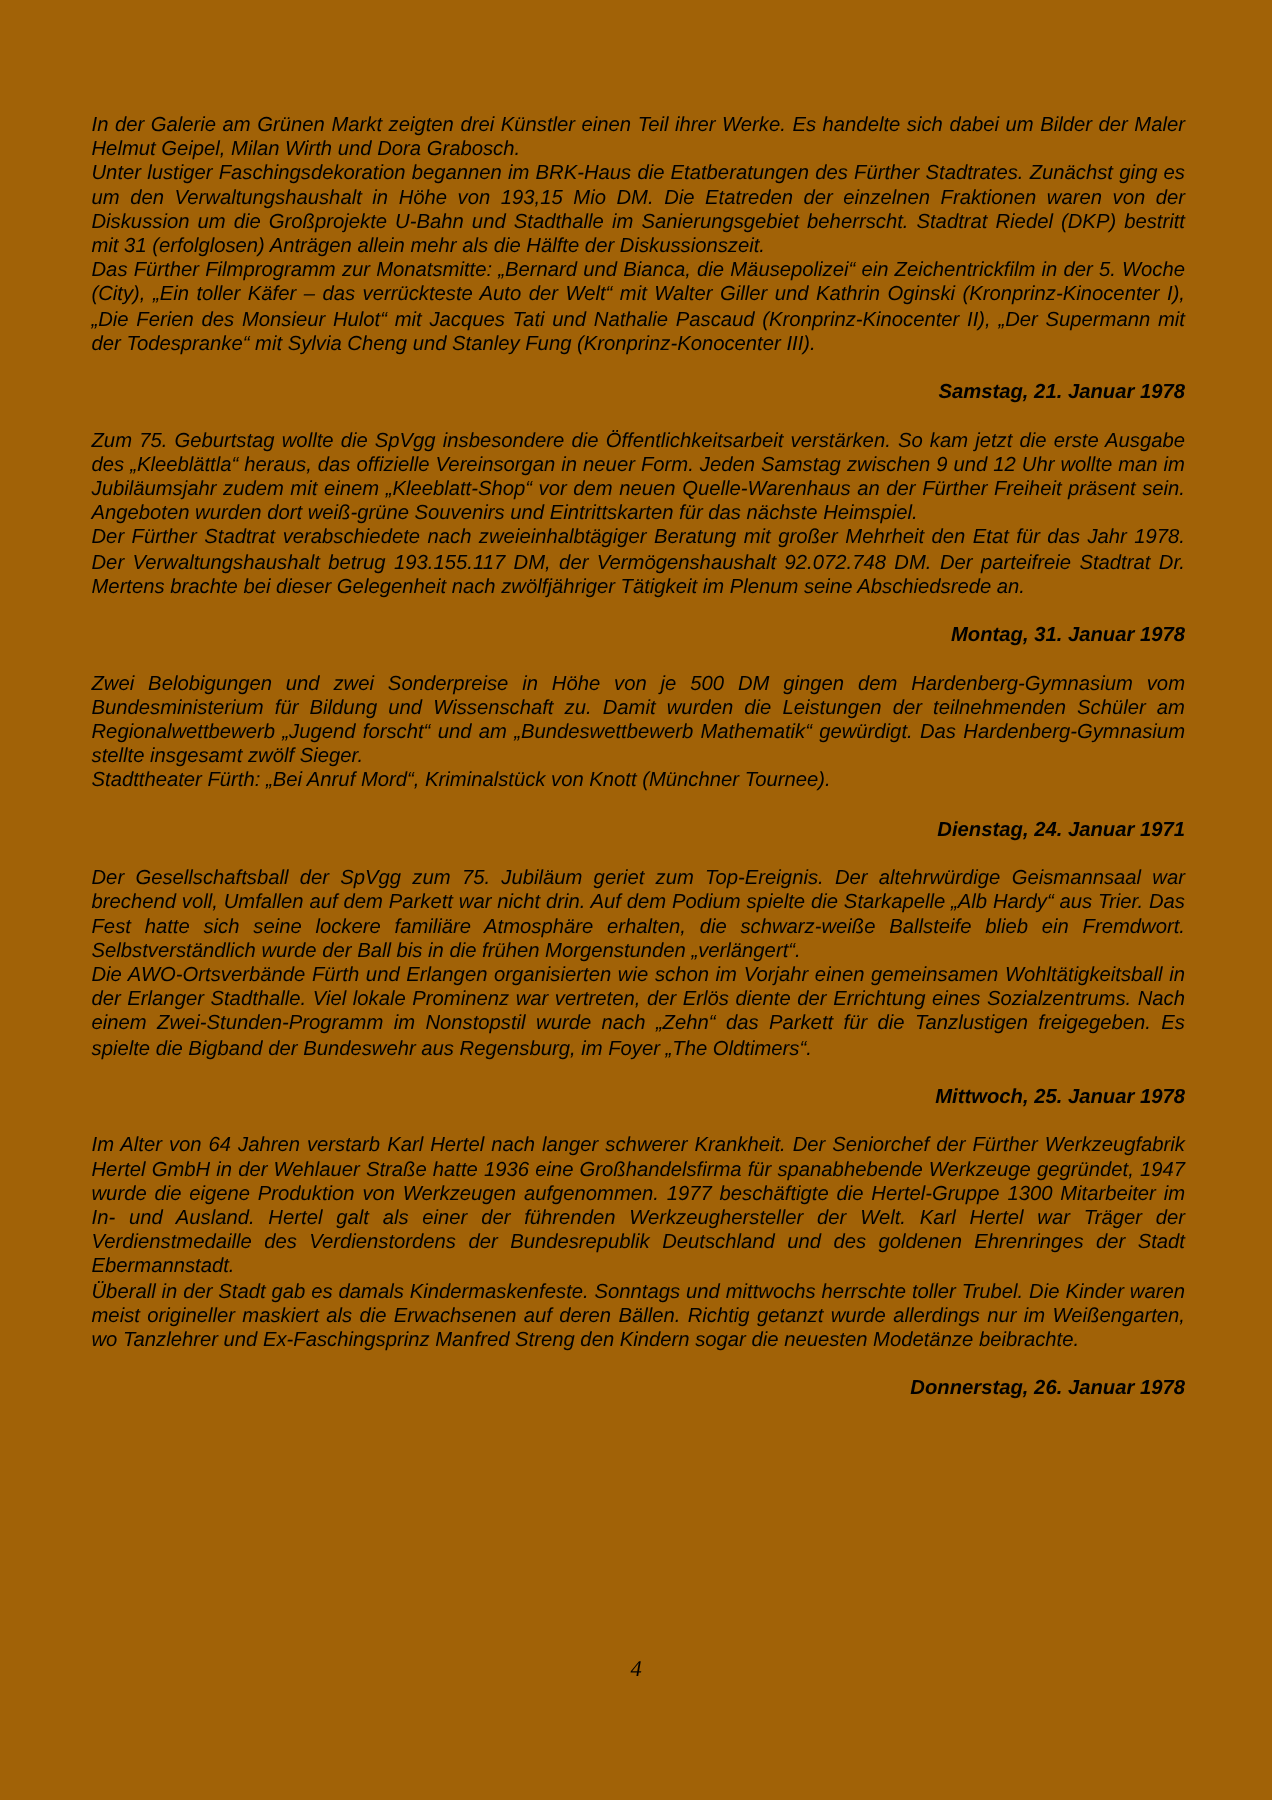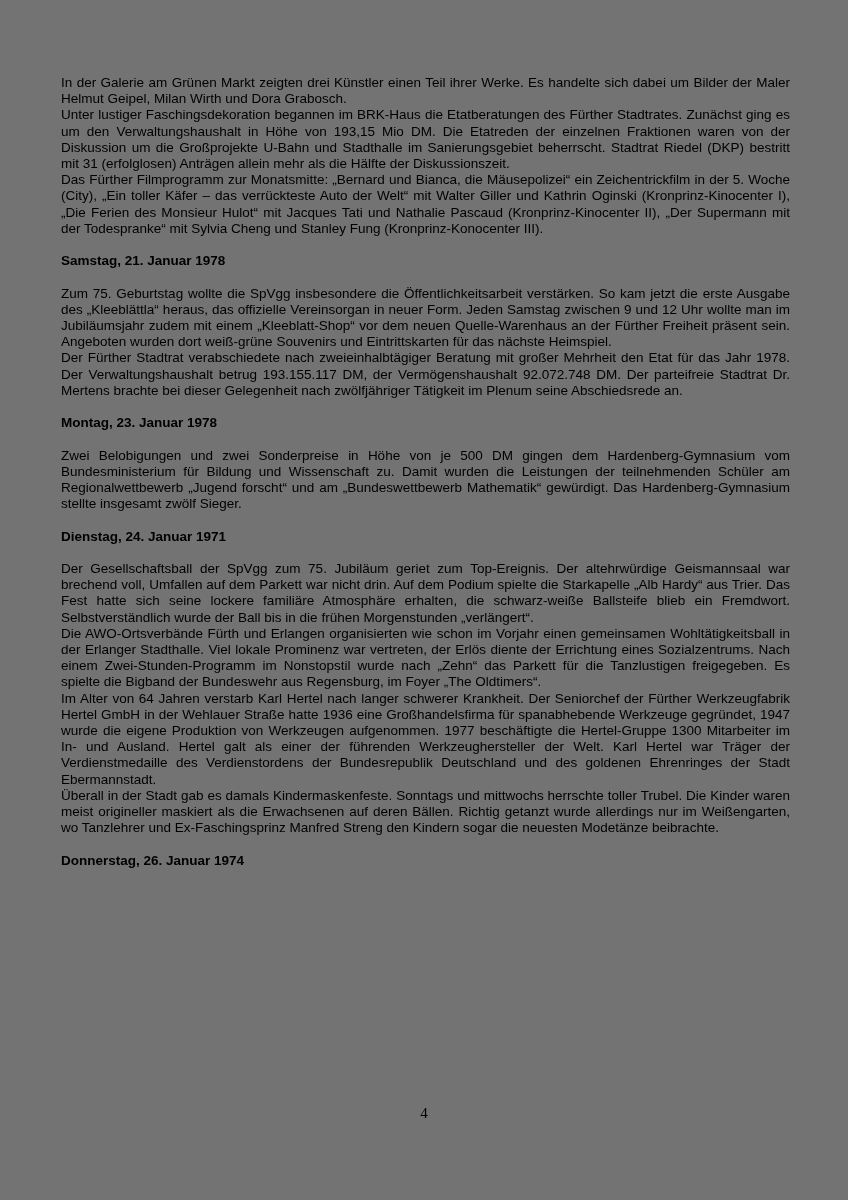--- a/index.html
+++ b/index.html
@@ -12,21 +12,22 @@
     background: #ffffff;
     position: relative;
     overflow: hidden;
     font-family: "Liberation Sans", sans-serif;
     color: #000000;
     -webkit-font-smoothing: antialiased;
   }
   .sheet {
     position: absolute;
     inset: 0;
-    background: #737373;
+    background: #a16207;
+    font-style: italic;
   }
   .content {
     position: absolute;
     left: 61px;
     top: 75px;
     width: 729px;
     font-size: 13.5px;
     line-height: 16.2px;
     text-align: justify;
   }
@@ -37,21 +38,21 @@
   section {
     margin: 0;
     padding: 0;
   }
   .day-heading {
     font-size: 13.5px;
     line-height: 16.2px;
     font-weight: 700;
     margin: 16.2px 0;
     padding: 0;
-    text-align: left;
+    text-align: right;
   }
   .page-number {
     position: absolute;
     top: 1104px;
     left: 0;
     width: 848px;
     text-align: center;
     font-family: "Liberation Serif", serif;
     font-size: 15px;
     line-height: 18px;
@@ -68,35 +69,37 @@
     <p class="para">Unter lustiger Faschingsdekoration begannen im BRK-Haus die Etatberatungen des Fürther Stadtrates. Zunächst ging es um den Verwaltungshaushalt in Höhe von 193,15 Mio DM. Die Etatreden der einzelnen Fraktionen waren von der Diskussion um die Großprojekte U-Bahn und Stadthalle im Sanierungsgebiet beherrscht. Stadtrat Riedel (DKP) bestritt mit 31 (erfolglosen) Anträgen allein mehr als die Hälfte der Diskussionszeit.</p>
     <p class="para">Das Fürther Filmprogramm zur Monatsmitte: „Bernard und Bianca, die Mäusepolizei“ ein Zeichentrickfilm in der 5. Woche (City), „Ein toller Käfer – das verrückteste Auto der Welt“ mit Walter Giller und Kathrin Oginski (Kronprinz-Kinocenter I), „Die Ferien des Monsieur Hulot“ mit Jacques Tati und Nathalie Pascaud (Kronprinz-Kinocenter II), „Der Supermann mit der Todespranke“ mit Sylvia Cheng und Stanley Fung (Kronprinz-Konocenter III).</p>
 
     <section>
       <h2 class="day-heading">Samstag, 21. Januar 1978</h2>
       <p class="para">Zum 75. Geburtstag wollte die SpVgg insbesondere die Öffentlichkeitsarbeit verstärken. So kam jetzt die erste Ausgabe des „Kleeblättla“ heraus, das offizielle Vereinsorgan in neuer Form. Jeden Samstag zwischen 9 und 12 Uhr wollte man im Jubiläumsjahr zudem mit einem „Kleeblatt-Shop“ vor dem neuen Quelle-Warenhaus an der Fürther Freiheit präsent sein. Angeboten wurden dort weiß-grüne Souvenirs und Eintrittskarten für das nächste Heimspiel.</p>
       <p class="para">Der Fürther Stadtrat verabschiedete nach zweieinhalbtägiger Beratung mit großer Mehrheit den Etat für das Jahr 1978. Der Verwaltungshaushalt betrug 193.155.117 DM, der Vermögenshaushalt 92.072.748 DM. Der parteifreie Stadtrat Dr. Mertens brachte bei dieser Gelegenheit nach zwölfjähriger Tätigkeit im Plenum seine Abschiedsrede an.</p>
     </section>
 
     <section>
-      <h2 class="day-heading">Montag, 23. Januar 1978</h2>
+      <h2 class="day-heading">Montag, 31. Januar 1978</h2>
       <p class="para">Zwei Belobigungen und zwei Sonderpreise in Höhe von je 500 DM gingen dem Hardenberg-Gymnasium vom Bundesministerium für Bildung und Wissenschaft zu. Damit wurden die Leistungen der teilnehmenden Schüler am Regionalwettbewerb „Jugend forscht“ und am „Bundeswettbewerb Mathematik“ gewürdigt. Das Hardenberg-Gymnasium stellte insgesamt zwölf Sieger.</p>
+      <p class="para">Stadttheater Fürth: „Bei Anruf Mord“, Kriminalstück von Knott (Münchner Tournee).</p>
     </section>
 
     <section>
       <h2 class="day-heading">Dienstag, 24. Januar 1971</h2>
       <p class="para">Der Gesellschaftsball der SpVgg zum 75. Jubiläum geriet zum Top-Ereignis. Der altehrwürdige Geismannsaal war brechend voll, Umfallen auf dem Parkett war nicht drin. Auf dem Podium spielte die Starkapelle „Alb Hardy“ aus Trier. Das Fest hatte sich seine lockere familiäre Atmosphäre erhalten, die schwarz-weiße Ballsteife blieb ein Fremdwort. Selbstverständlich wurde der Ball bis in die frühen Morgenstunden „verlängert“.</p>
       <p class="para">Die AWO-Ortsverbände Fürth und Erlangen organisierten wie schon im Vorjahr einen gemeinsamen Wohltätigkeitsball in der Erlanger Stadthalle. Viel lokale Prominenz war vertreten, der Erlös diente der Errichtung eines Sozialzentrums. Nach einem Zwei-Stunden-Programm im Nonstopstil wurde nach „Zehn“ das Parkett für die Tanzlustigen freigegeben. Es spielte die Bigband der Bundeswehr aus Regensburg, im Foyer „The Oldtimers“.</p>
     </section>
 
     <section>
+      <h2 class="day-heading">Mittwoch, 25. Januar 1978</h2>
       <p class="para">Im Alter von 64 Jahren verstarb Karl Hertel nach langer schwerer Krankheit. Der Seniorchef der Fürther Werkzeugfabrik Hertel GmbH in der Wehlauer Straße hatte 1936 eine Großhandelsfirma für spanabhebende Werkzeuge gegründet, 1947 wurde die eigene Produktion von Werkzeugen aufgenommen. 1977 beschäftigte die Hertel-Gruppe 1300 Mitarbeiter im In- und Ausland. Hertel galt als einer der führenden Werkzeughersteller der Welt. Karl Hertel war Träger der Verdienstmedaille des Verdienstordens der Bundesrepublik Deutschland und des goldenen Ehrenringes der Stadt Ebermannstadt.</p>
       <p class="para">Überall in der Stadt gab es damals Kindermaskenfeste. Sonntags und mittwochs herrschte toller Trubel. Die Kinder waren meist origineller maskiert als die Erwachsenen auf deren Bällen. Richtig getanzt wurde allerdings nur im Weißengarten, wo Tanzlehrer und Ex-Faschingsprinz Manfred Streng den Kindern sogar die neuesten Modetänze beibrachte.</p>
     </section>
 
     <section>
-      <h2 class="day-heading">Donnerstag, 26. Januar 1974</h2>
+      <h2 class="day-heading">Donnerstag, 26. Januar 1978</h2>
     </section>
 
   </main>
 
   <div class="page-number">4</div>
 </div>
 
 </body></html>

